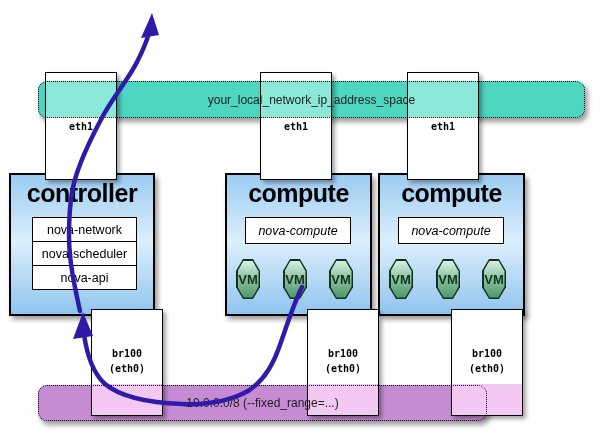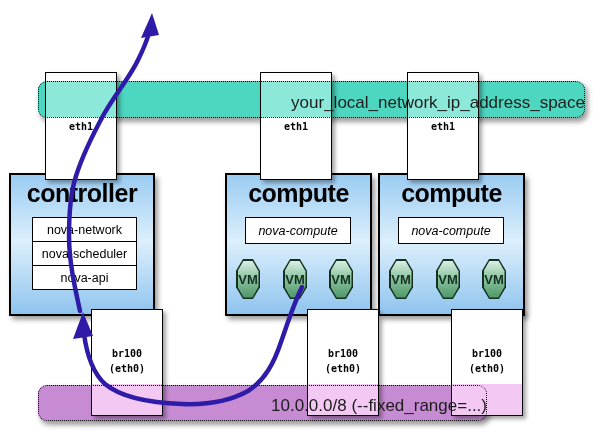--- a/index.html
+++ b/index.html
@@ -9,21 +9,21 @@
   }
   
   .band-fill{position:absolute;border-radius:9px;z-index:1;
     box-shadow:2.5px 3.5px 5px rgba(0,0,0,0.38);}
   .band-fill.local{left:38px;top:81px;width:547px;height:37px;background:#4DD6C0;}
   .band-fill.fixed{left:38px;top:385px;width:449px;height:36px;background:#C78BD4;}
   .band-outline{position:absolute;border:1.5px dotted #000;border-radius:9px;z-index:4;
     background:transparent;box-sizing:border-box;}
   .band-outline.local{left:38px;top:81px;width:547px;height:37px;}
   .band-outline.fixed{left:38px;top:385px;width:449px;height:36px;}
-  .band-label{position:absolute;z-index:5;text-align:right;font-size:17px;color:#1d1d1d;}
+  .band-label{position:absolute;z-index:5;text-align:center;font-size:12px;color:#1d1d1d;}
   .band-label.local{left:38px;top:93px;width:547px;}
   .band-label.fixed{left:38px;top:396px;width:449px;}
   
   .node{position:absolute;top:173px;height:143px;z-index:2;border:2px solid #000;
     background:linear-gradient(180deg,#9BCCF2 0%,#DCEFFC 48%,#8FC4EE 100%);
     box-shadow:3px 3.5px 5px rgba(0,0,0,0.4);box-sizing:border-box;}
   .node.controller{left:9px;width:146px;}
   .node.compute1{left:225px;width:147px;}
   .node.compute2{left:378px;width:147px;}
   .node-title{position:absolute;top:4px;left:0;width:100%;text-align:center;

